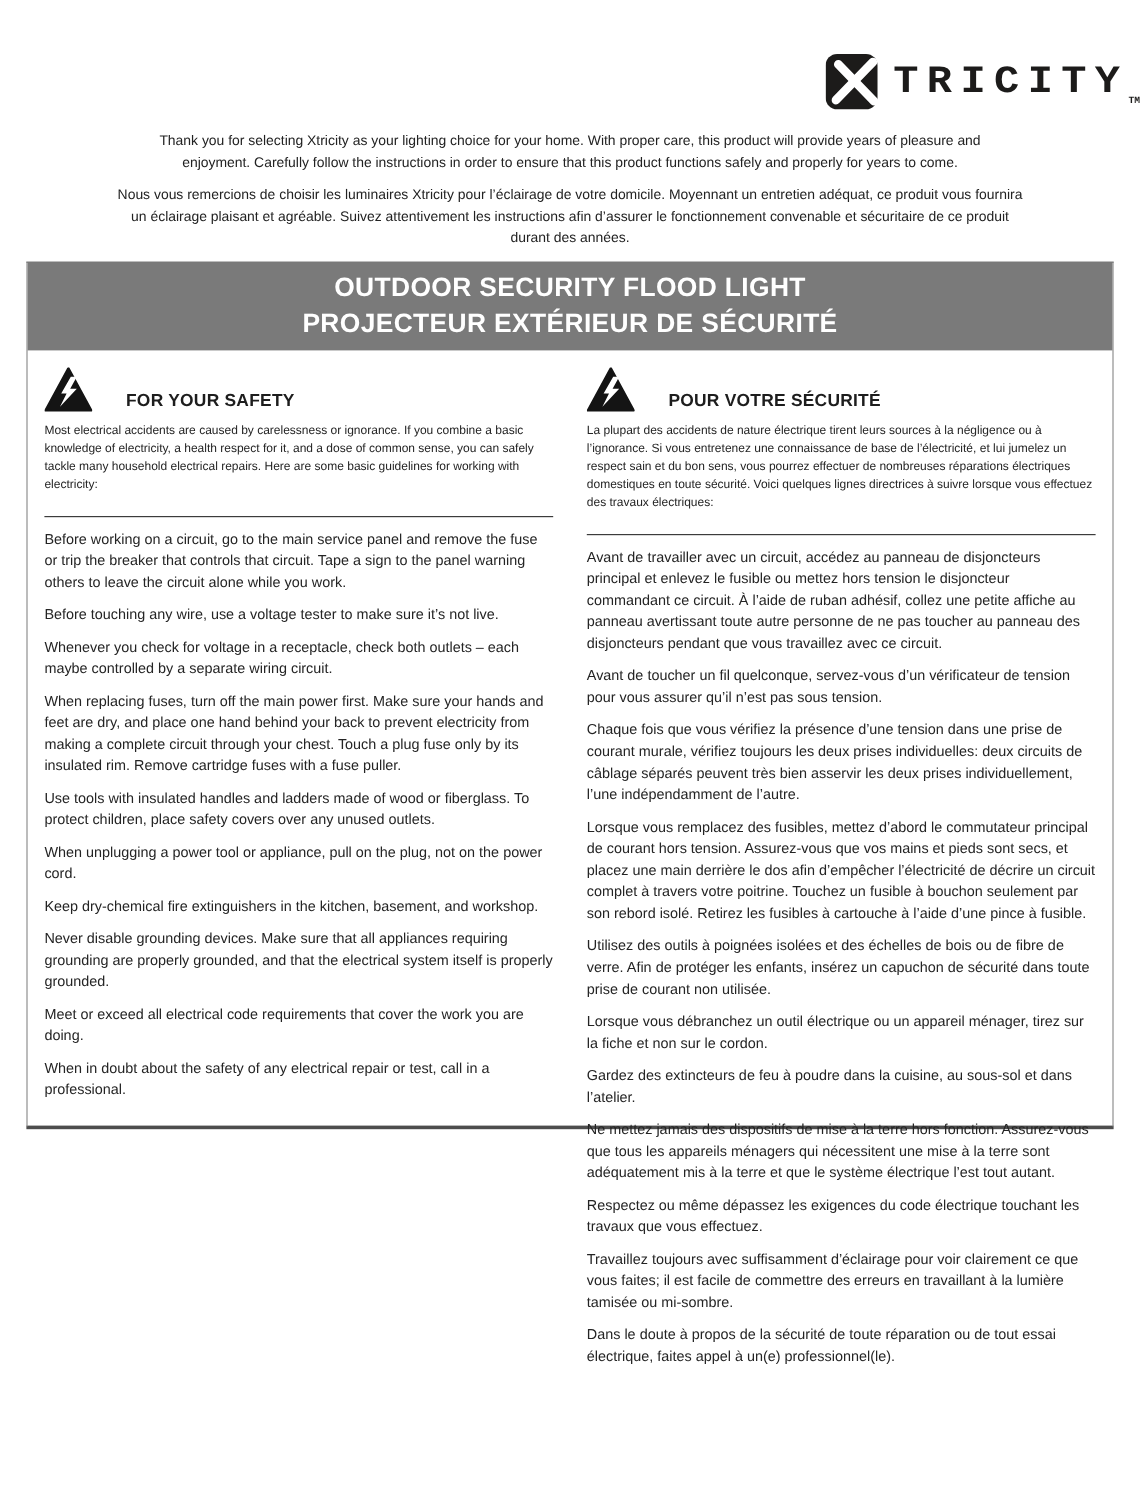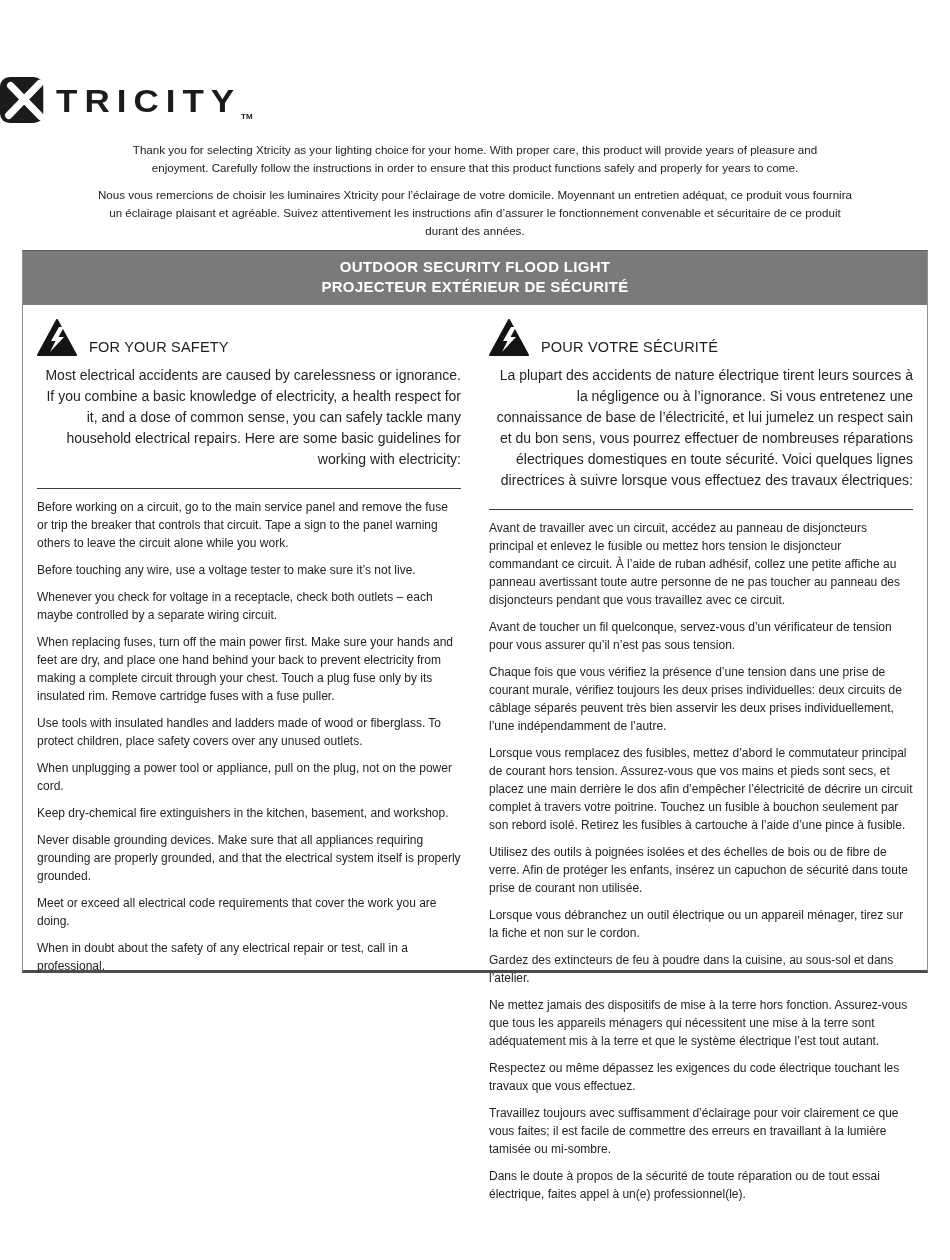--- a/index.html
+++ b/index.html
@@ -7,22 +7,22 @@
   body {
     width: 950px; height: 1260px;
     font-family: "Liberation Sans", sans-serif;
     color: #2b2b2b;
     position: relative;
   }
   .page { width: 950px; height: 1260px; background: #fff; overflow: hidden; }
 
   
   .logo-row {
-    padding-top: 76px;
-    display: flex; justify-content: flex-start; align-items: center;
+    padding-top: 44px;
+    display: flex; justify-content: flex-end; align-items: center; font-family: Liberation Mono, monospace;
   }
   .logo { display: flex; align-items: center; }
   .logo-mark { width: 50px; height: 48px; flex: 0 0 auto; }
   .logo-word {
     font-weight: bold; font-size: 35px; letter-spacing: 7px;
     color: #1c1b1a; margin-left: 6px; line-height: 1;
     transform: scaleY(0.92);
   }
   .logo-tm { font-size: 8px; font-weight: bold; color: #1c1b1a; align-self: flex-end; margin-bottom: 3px; letter-spacing: 0; }
 
@@ -42,41 +42,40 @@
     border-top: 1px solid #5a5a5a;
     border-bottom: 3px solid #4d4d4d;
     background: #fff;
   }
   .banner {
     background: #7a7a7a;
     color: #ffffff;
     text-align: center;
     padding: 6px 0 7px 0;
     font-weight: bold;
-    font-size: 15px;
+    font-size: 22px;
     line-height: 1.37;
     letter-spacing: 0.3px;
   }
   .columns {
     display: flex;
     padding: 12px 14px 0 14px;
     gap: 28px;
   }
   .col { flex: 1 1 0; min-width: 0; }
 
   .col-header { display: flex; align-items: flex-end; margin-top: 2px; }
   .warn-icon { width: 40px; height: 38px; flex: 0 0 auto; }
   .col-title {
-    font-weight: normal; font-size: 14.5px; color: #1d1d1d;
-    margin-left: 12px; margin-bottom: 2px; letter-spacing: 0.2px;
+    font-weight: bold; font-size: 14.5px; color: #1d1d1d;
+    margin-left: 28px; margin-bottom: 2px; letter-spacing: 0.2px;
   }
   .col-intro {
-    font-size: 14px; line-height: 1.5; color: #242424;
+    font-size: 10px; line-height: 1.5; color: #242424;
     margin-top: 8px;
-    text-align: right;
   }
   .rule {
     border: none; border-top: 1.5px solid #3c3c3c;
     margin: 18px 0 2px 0;
   }
   .para {
     font-size: 12px; line-height: 1.5; color: #242424;
     margin-top: 9px;
   }
 </style>

